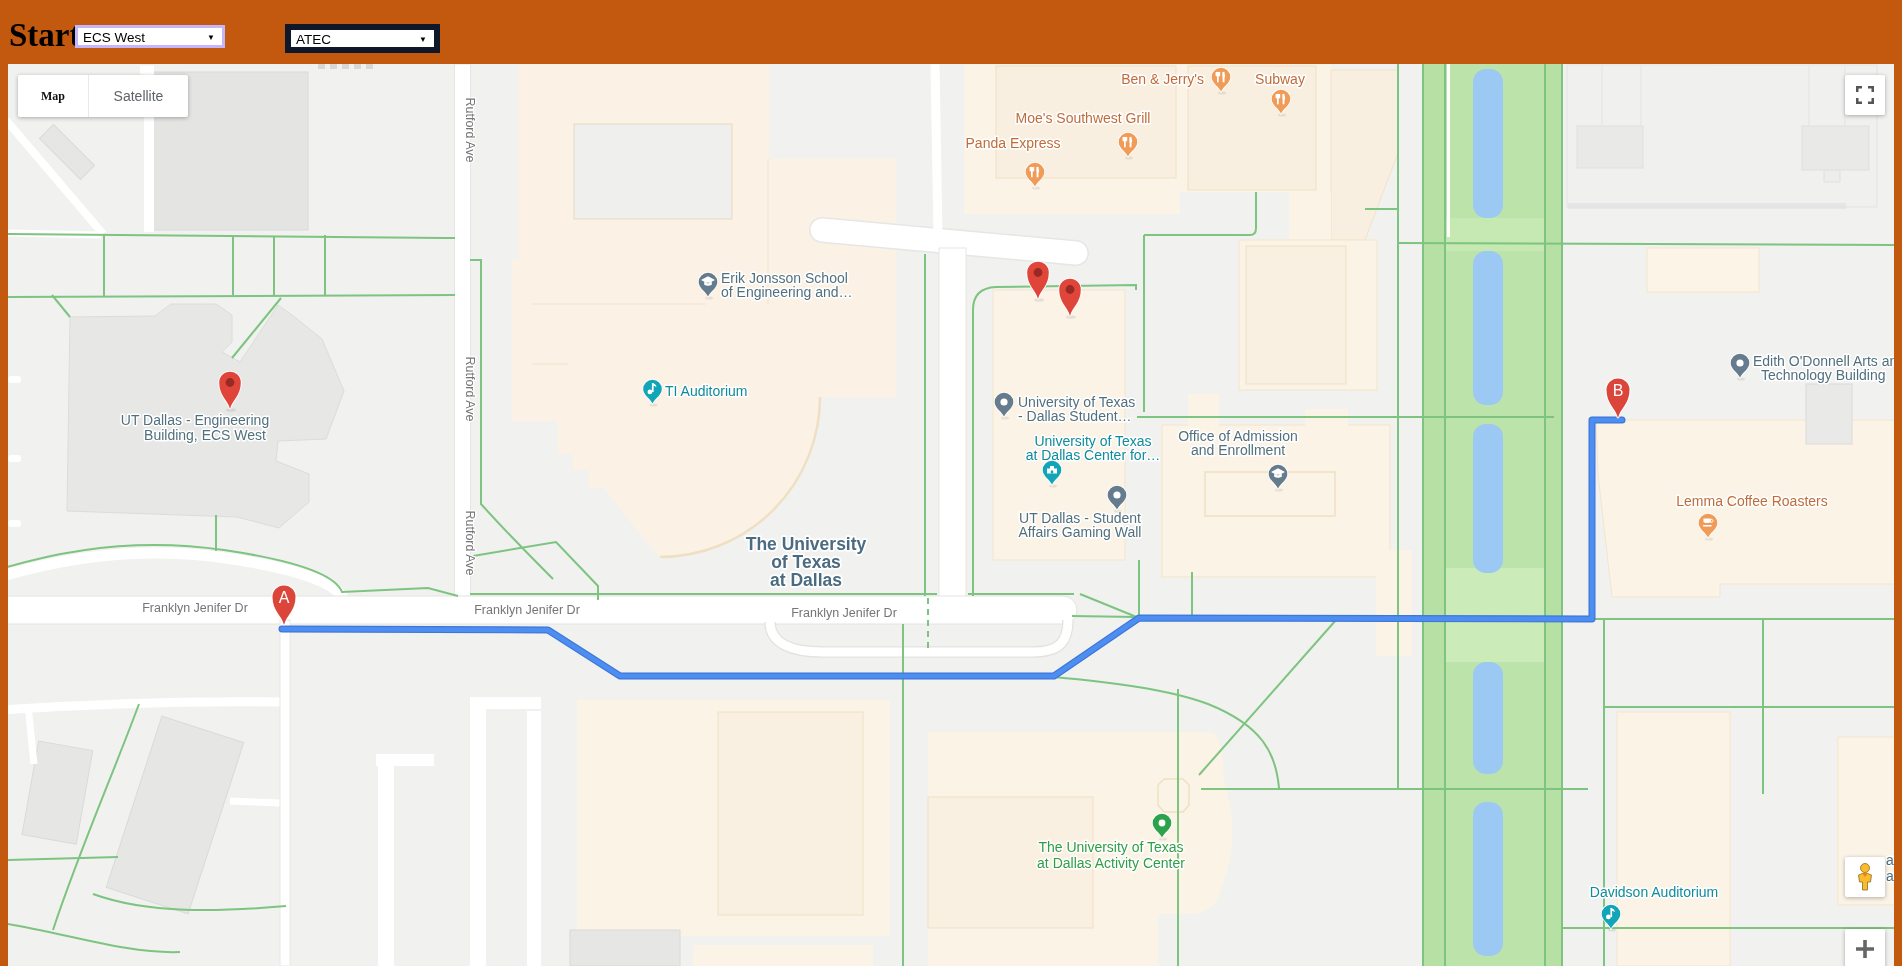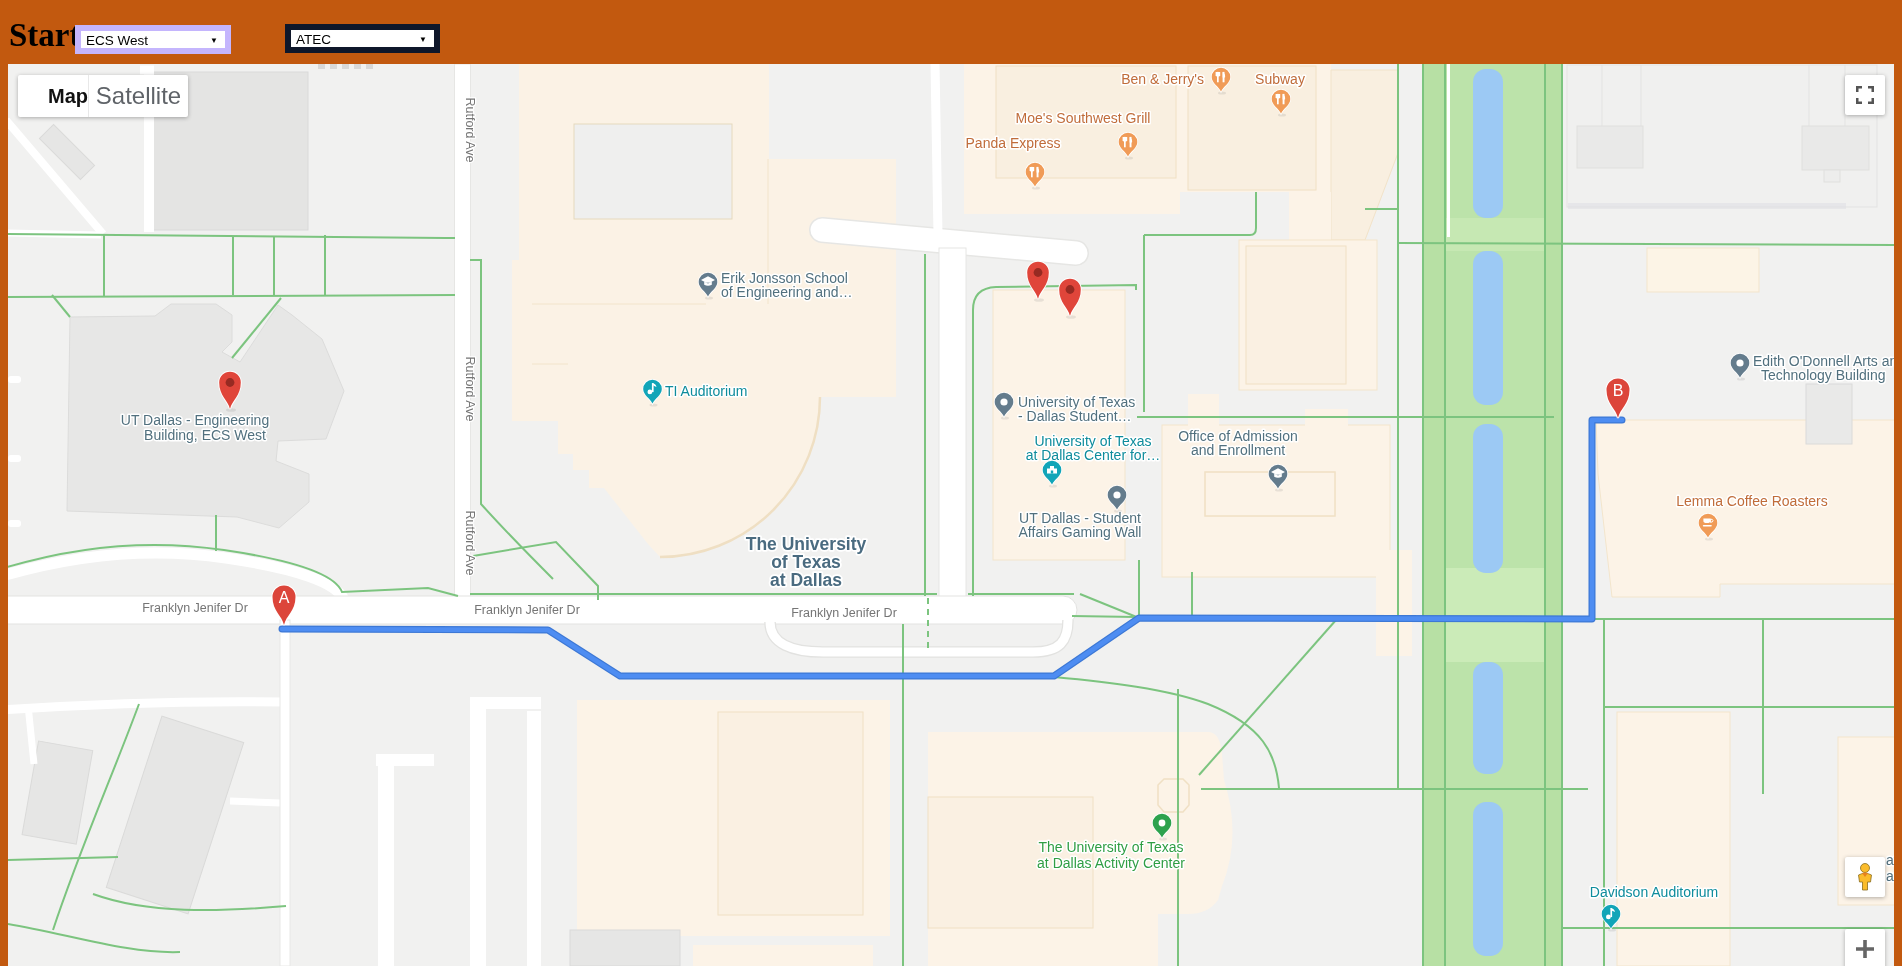--- a/index.html
+++ b/index.html
@@ -9,21 +9,21 @@
   .sel{position:absolute;background:#fff;}
   .sel .txt{position:absolute;left:5px;top:2px;font-size:13.5px;color:#000;}
   .sel .arr{position:absolute;right:7px;top:5px;font-size:8px;color:#000;}
   #map{position:absolute;left:8px;top:64px;width:1886px;height:902px;background:#F1F1F0;}
   .ctl{position:absolute;background:#fff;box-shadow:0 1px 4px rgba(0,0,0,0.3);border-radius:2px;}
 </style>
 </head>
 <body>
 <div id="hdr">
   <span class="hlabel" style="left:9px;top:17px;">Start:</span>
-  <div class="sel" style="left:75px;top:25px;width:144px;height:17px;border:6px solid #c4b5fd;">
+  <div class="sel" style="left:75px;top:25px;width:144px;height:17px;border:3px solid #c4b5fd;">
     <span class="txt">ECS West</span>
       <span class="arr">▼</span>
   </div>
   <span class="hlabel" style="left:228px;top:17px;margin-top:46px;">End:</span>
   <div class="sel" style="left:285px;top:24px;width:143px;height:17px;border:6px solid #0f172a;">
     <span class="txt">ATEC</span>
       <span class="arr">▼</span>
   </div>
 </div>
 <div id="map">
@@ -397,22 +397,22 @@
         </g>
   <g transform="translate(1610,354)">
           <use href="#mkA" fill="#DC453A" stroke="#FFFFFF" stroke-width="2.2"></use>
           <use href="#mkA" fill="#DC453A"></use>
           <text x="0" y="-22" text-anchor="middle" font-family="Liberation Sans, sans-serif" font-size="16" fill="#FFFFFF">B</text>
         </g>
 </g>
 </svg>
 
 <div class="ctl" style="left:10px;top:11px;width:170px;height:42px;"></div>
-<div style="position:absolute;left:10px;top:11px;width:70px;height:42px;line-height:42px;text-align:right;font-size:20px;font-weight:bold;color:#111;">Map</div>
-<div style="position:absolute;left:80px;top:11px;width:100px;height:42px;line-height:42px;text-align:center;font-size:24px;color:#5F6368;border-left:1px solid #E8E8E8;box-sizing:border-box;">Satellite</div>
+<div style="position:absolute;left:10px;top:11px;width:70px;height:42px;line-height:42px;text-align:center;font-size:12px;font-weight:bold;color:#111;font-family:Liberation Serif, serif;">Map</div>
+<div style="position:absolute;left:80px;top:11px;width:100px;height:42px;line-height:42px;text-align:center;font-size:14px;color:#5F6368;border-left:1px solid #E8E8E8;box-sizing:border-box;">Satellite</div>
 
 <div class="ctl" style="left:1837px;top:11px;width:40px;height:40px;"></div>
 <svg style="position:absolute;left:1848px;top:22px;" width="18" height="18" viewBox="0 0 18 18">
 <path d="M0 0 h6 v2.5 H2.5 V6 H0 Z M12 0 h6 v6 h-2.5 V2.5 H12 Z M0 12 h2.5 v3.5 H6 V18 H0 Z M15.5 12 H18 v6 h-6 v-2.5 h3.5 Z" fill="#555"></path>
 </svg>
 
 <div class="ctl" style="left:1837px;top:793px;width:40px;height:40px;"></div>
 <svg style="position:absolute;left:1847px;top:799px;" width="20" height="28" viewBox="0 0 20 28">
 <circle cx="10" cy="5" r="4.5" fill="#FBBC2C" stroke="#8A6D1E" stroke-width="0.8"></circle>
 <path d="M3.5 12 Q10 8.5 16.5 12 L15.5 19 H12.5 V27 H7.5 V19 H4.5 Z" fill="#FBBC2C" stroke="#8A6D1E" stroke-width="0.8"></path>

